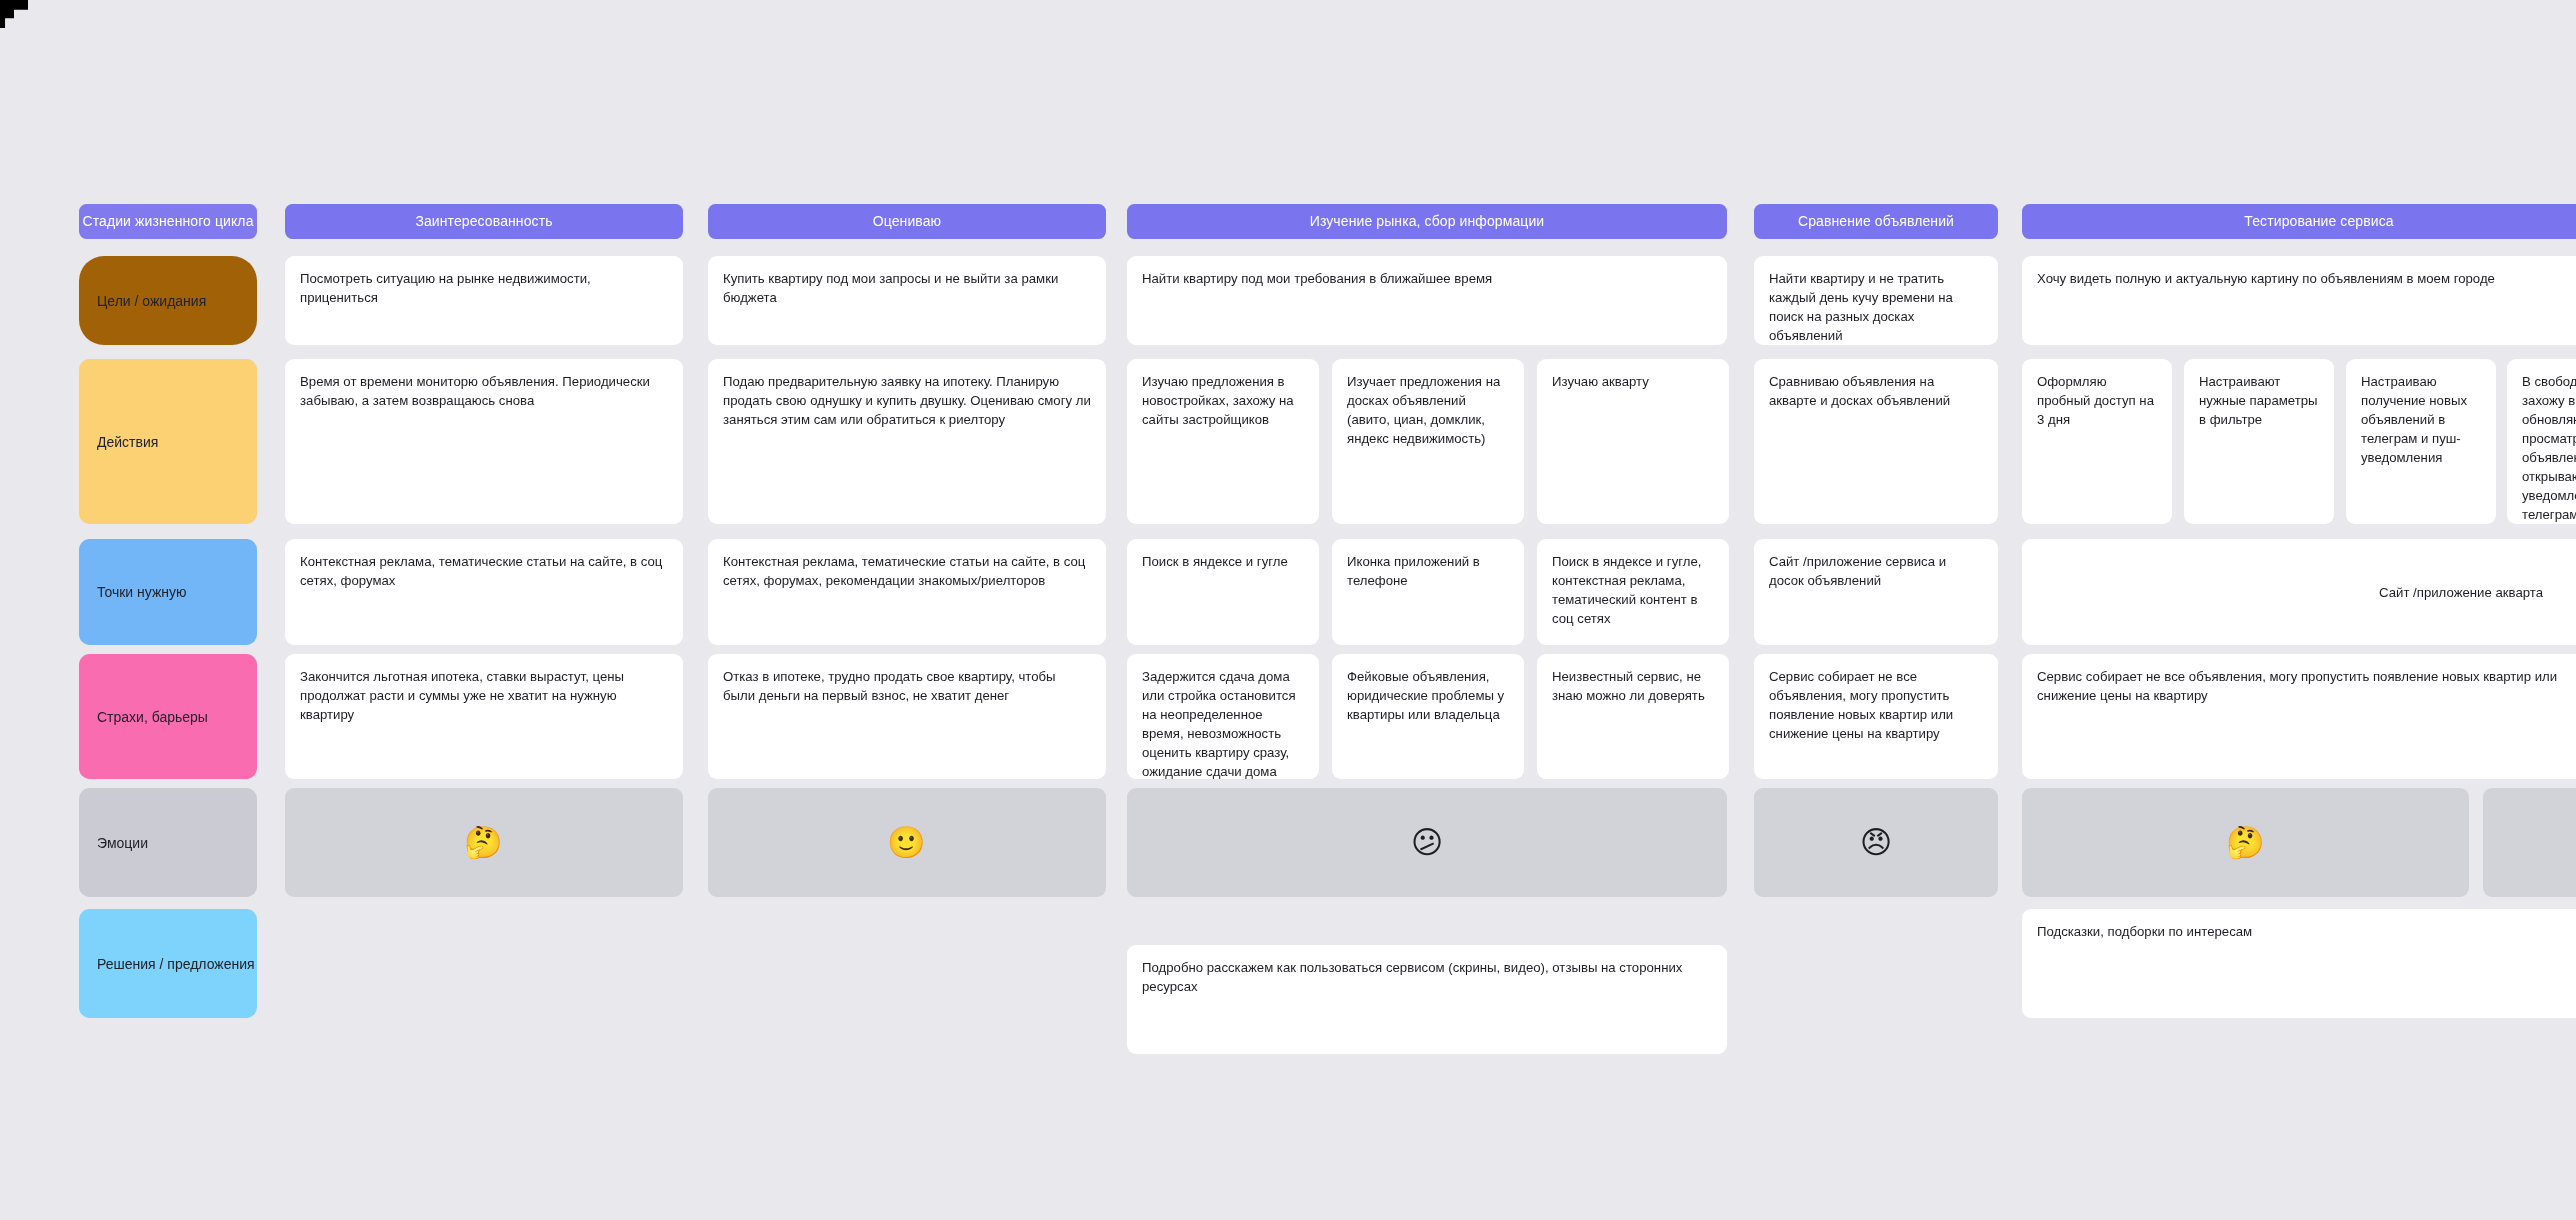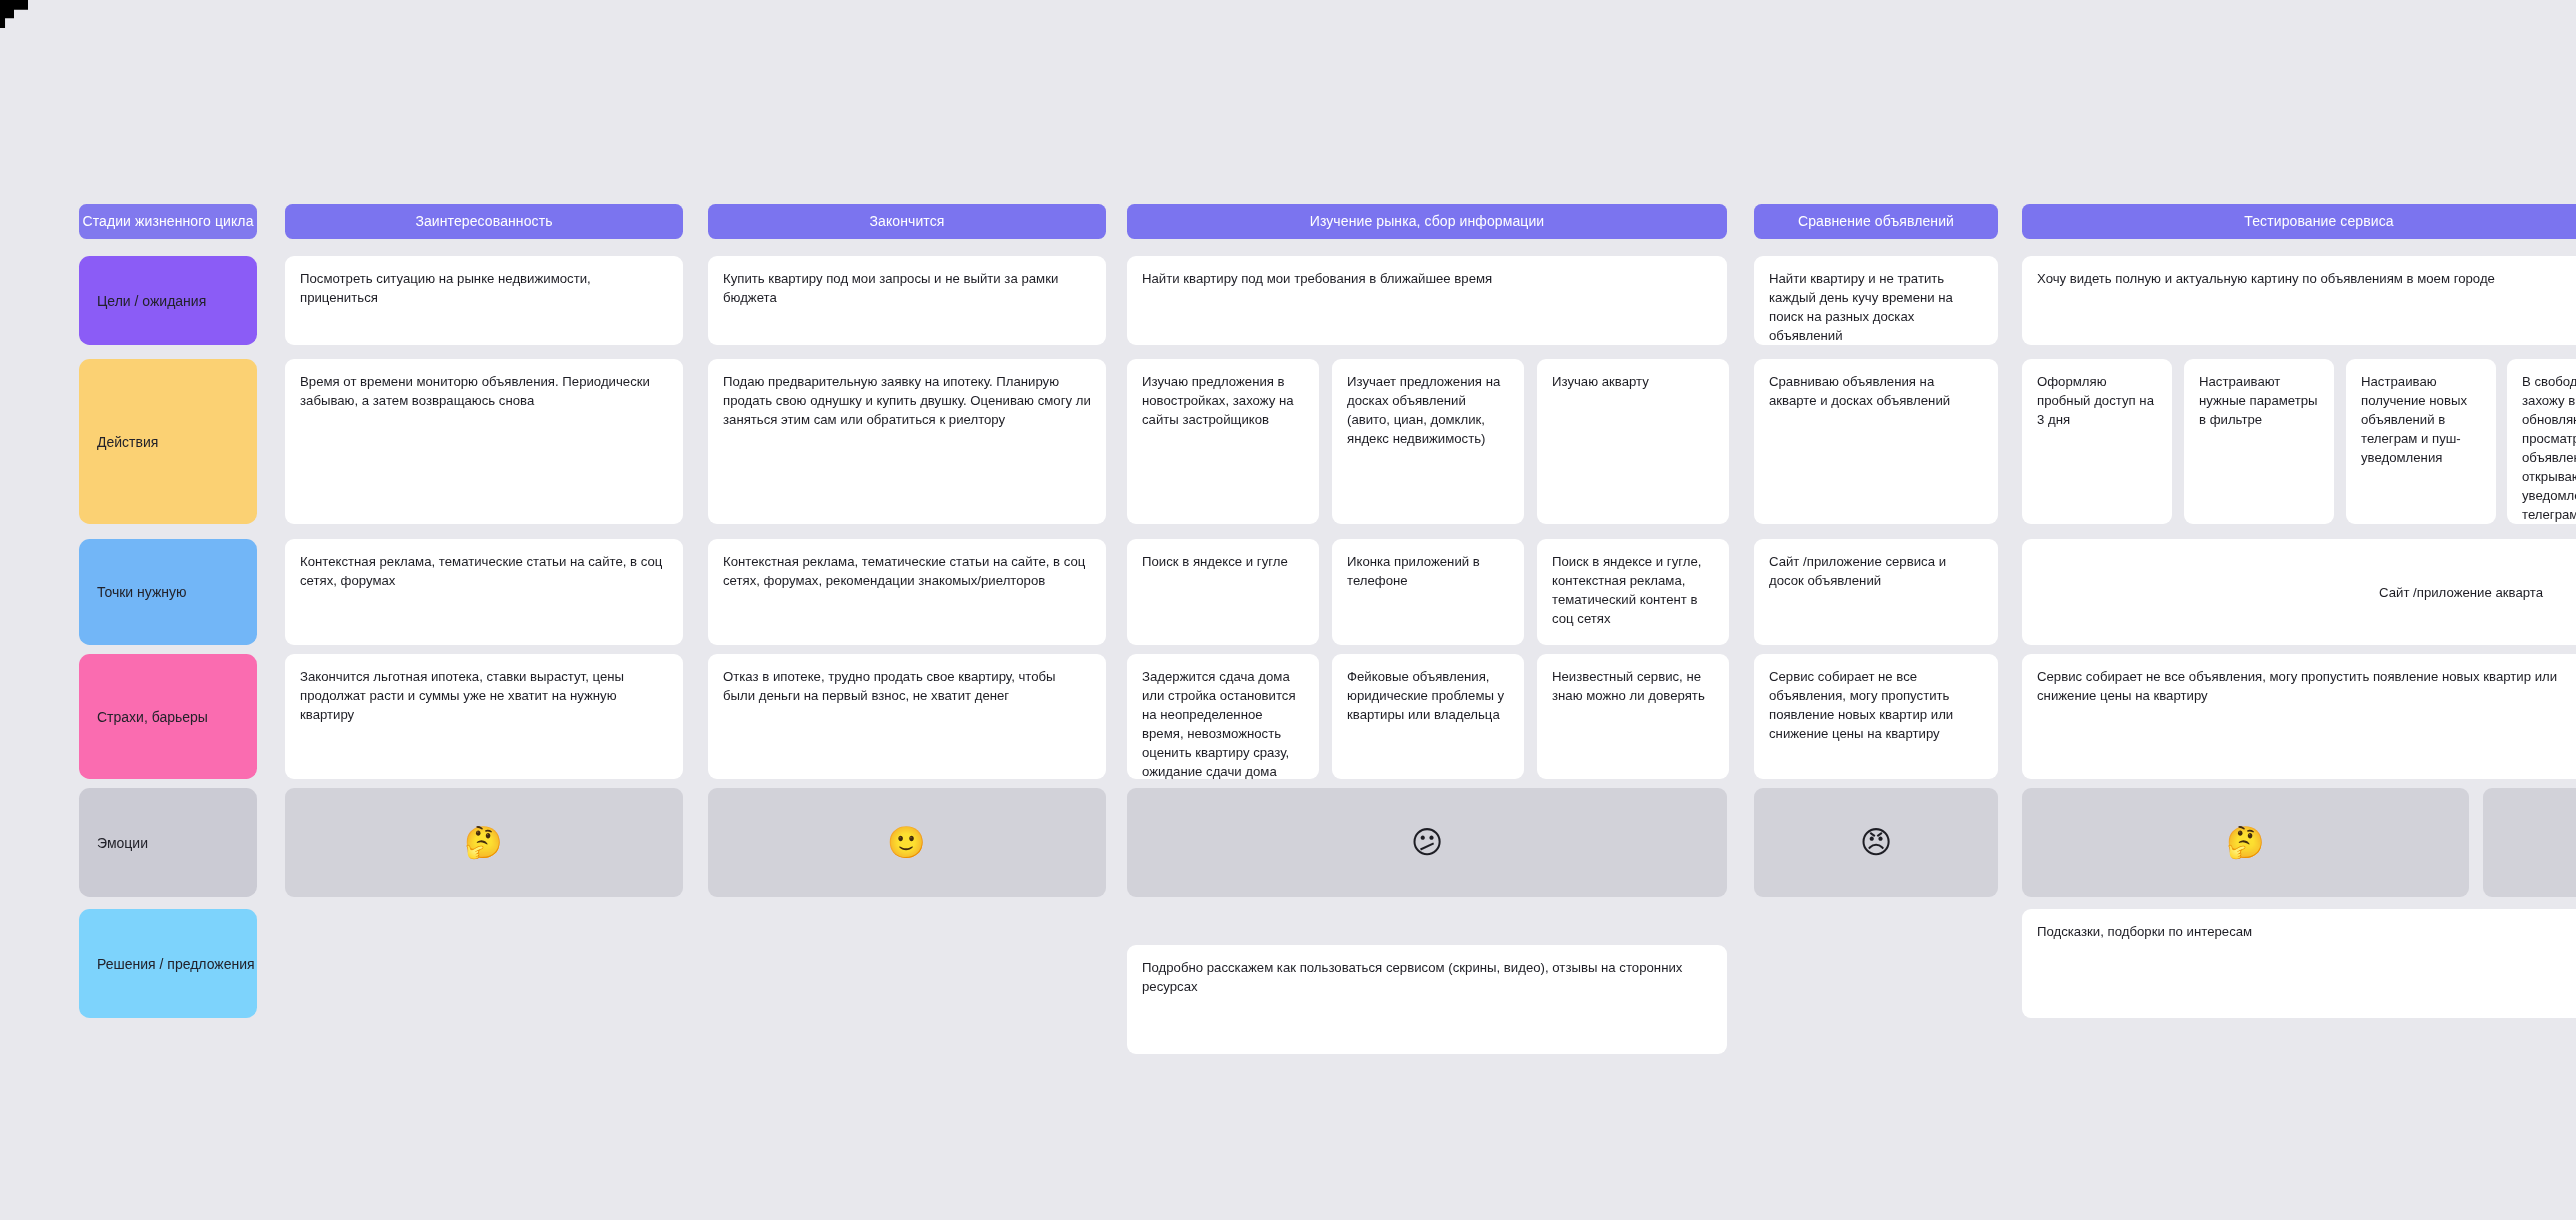--- a/index.html
+++ b/index.html
@@ -52,21 +52,21 @@
     position: absolute;
     left: 79px;
     width: 178px;
     border-radius: 10.7px;
     display: flex;
     align-items: center;
     padding-left: 18px;
     font-size: 14px;
     color: #22222a;
   }
-  .side-goals     { background: #8b5cf6; }
+  .side-goals     { background: #a16207; border-radius: 25px; }
   .side-actions   { background: #fbd173; }
   .side-touch     { background: #72b6f7; }
   .side-fears     { background: #fa6cb0; }
   .side-emotions  { background: #cbcbd4; }
   .side-solutions { background: #7dd3fc; }
 
   
   .card {
     position: absolute;
     background: #ffffff;
@@ -98,21 +98,21 @@
 </head>
 <body>
 
 <div class="corner-notch"></div>
 
 <div class="board">
 
   <div class="hdr-pill stage-label" style="left:79px;  top:192px; width:178px;">Стадии жизненного цикла</div>
 
   <div class="hdr-pill" style="left:285px; top:192px; width:398px;">Заинтересованность</div>
-  <div class="hdr-pill" style="left:708px; top:192px; width:398px;">Закончится</div>
+  <div class="hdr-pill" style="left:708px; top:192px; width:398px;">Оцениваю</div>
   <div class="hdr-pill" style="left:1127px; top:192px; width:600px;">Изучение рынка, сбор информации</div>
   <div class="hdr-pill" style="left:1754px; top:192px; width:244px;">Сравнение объявлений</div>
   <div class="hdr-pill" style="left:2022px; top:192px; width:594px;">Тестирование сервиса</div>
 
   <div class="side-label side-goals" style="top:244px; height:89px;">
     <span>Цели / ожидания</span>
   </div>
   <div class="side-label side-actions" style="top:347px; height:165px;">
     <span>Действия</span>
   </div>

